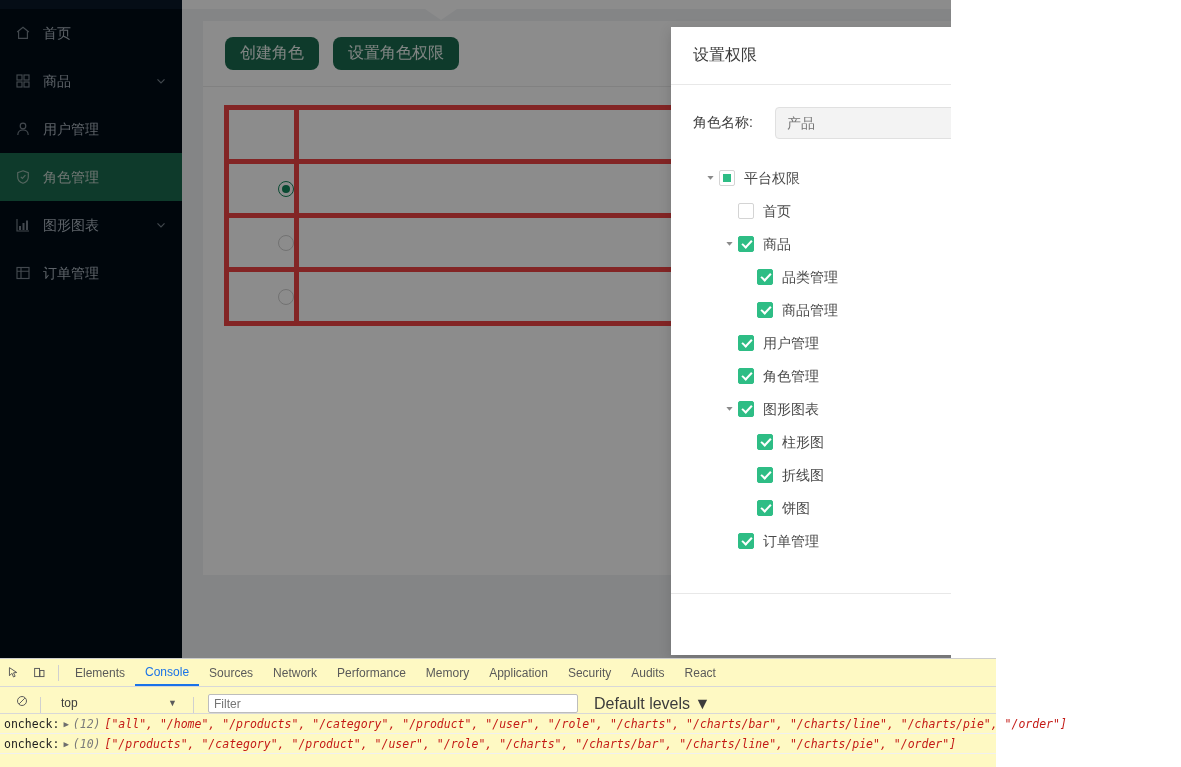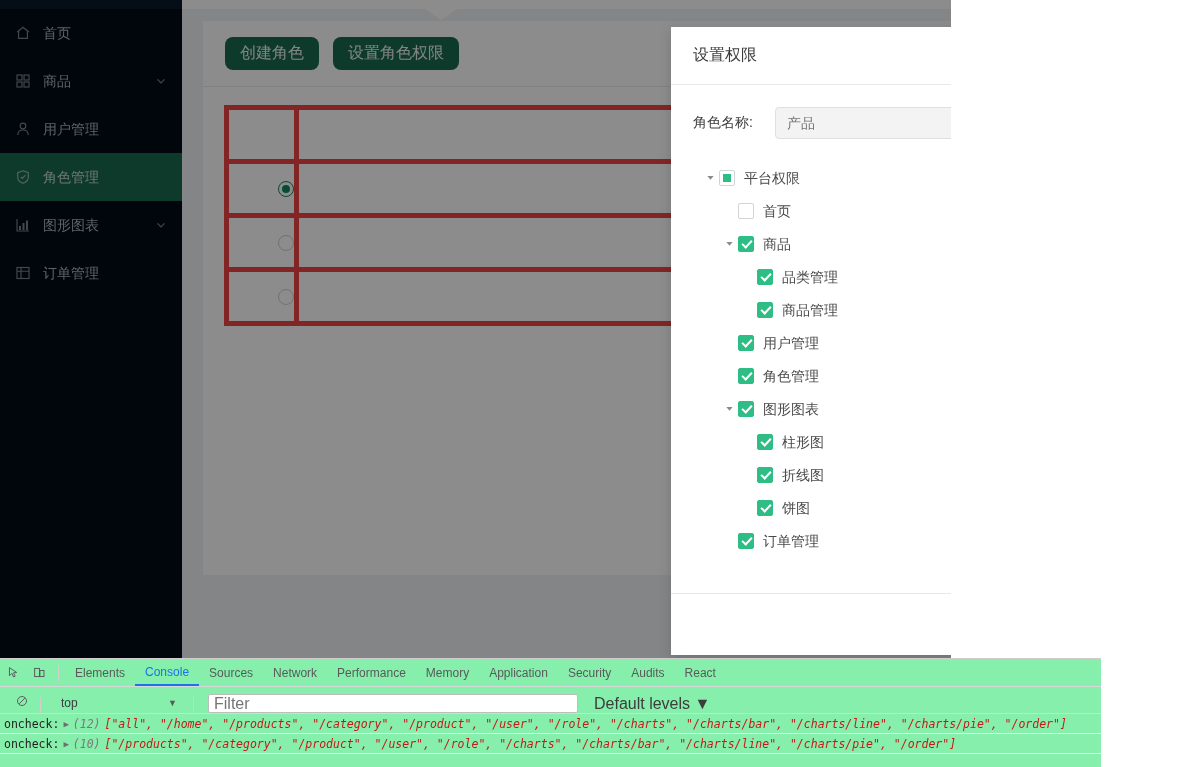--- a/index.html
+++ b/index.html
@@ -300,22 +300,22 @@
     font-size: 14px;
     color: #ffffff;
     font-family: inherit;
     cursor: pointer;
   }
 
   
   .devtools {
     position: absolute;
     left: 0; top: 658px;
-    width: 1101px; height: 109px;
-    background: #86efac;
+    width: 996px; height: 109px;
+    background: #fef9c3;
     border-top: 1px solid #cdcdcd;
     font-family: "Liberation Sans", sans-serif;
   }
   .dt-tabbar {
     height: 28px;
     display: flex;
     align-items: center;
     border-bottom: 1px solid #d8d8d8;
     padding-left: 0px;
   }
@@ -365,21 +365,21 @@
     position: relative;
     cursor: pointer;
   }
   .dt-context .caret { position: absolute; right: 10px; font-size: 9px; color: #5a5a5a; }
   .dt-filter {
     flex: 0 0 370px;
     height: 19px;
     border: 1px solid #bdbdbd;
     border-radius: 2px;
     margin-left: 8px;
-    font-size: 16px;
+    font-size: 12px;
     color: #3c3c3c;
     padding: 0 5px;
     font-family: inherit;
     outline: none;
   }
   .dt-levels {
     margin-left: 16px;
     font-size: 16px;
     color: #3c3c3c;
     cursor: pointer;

